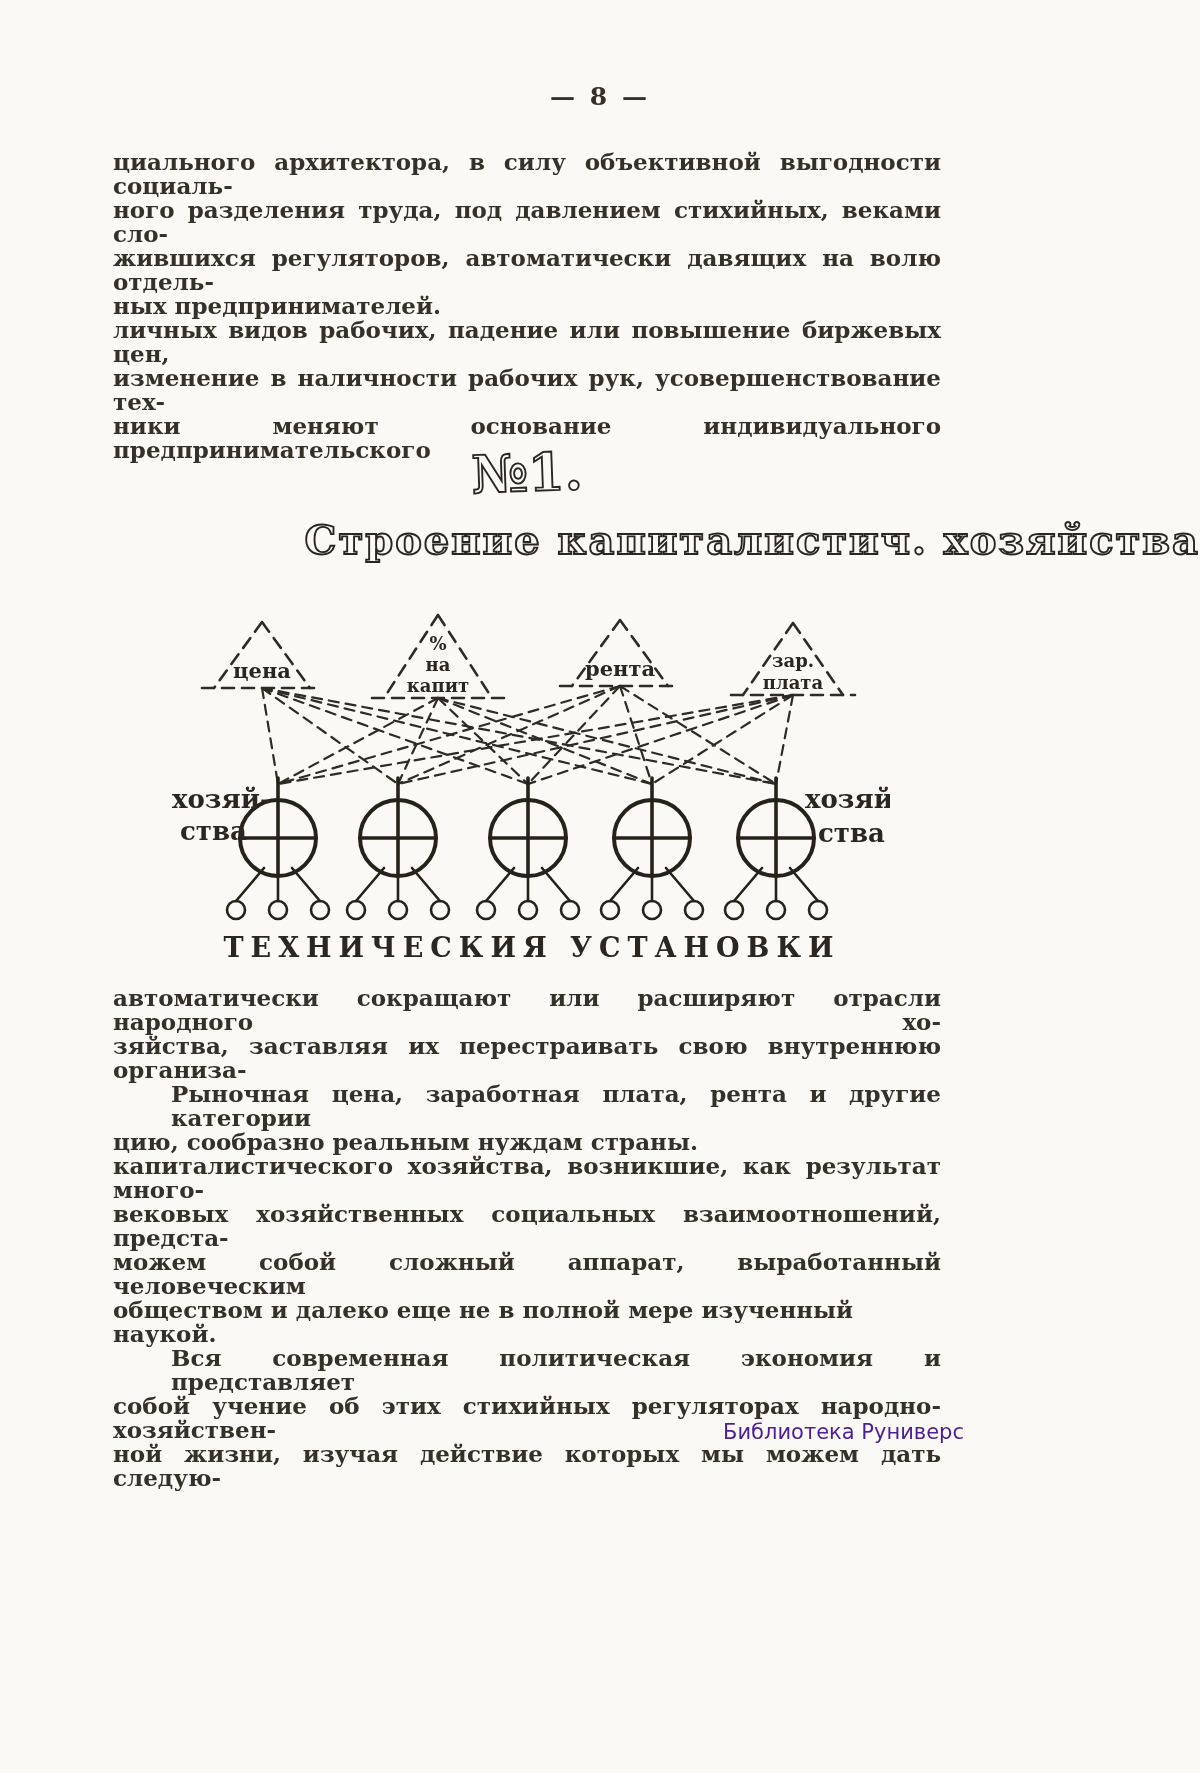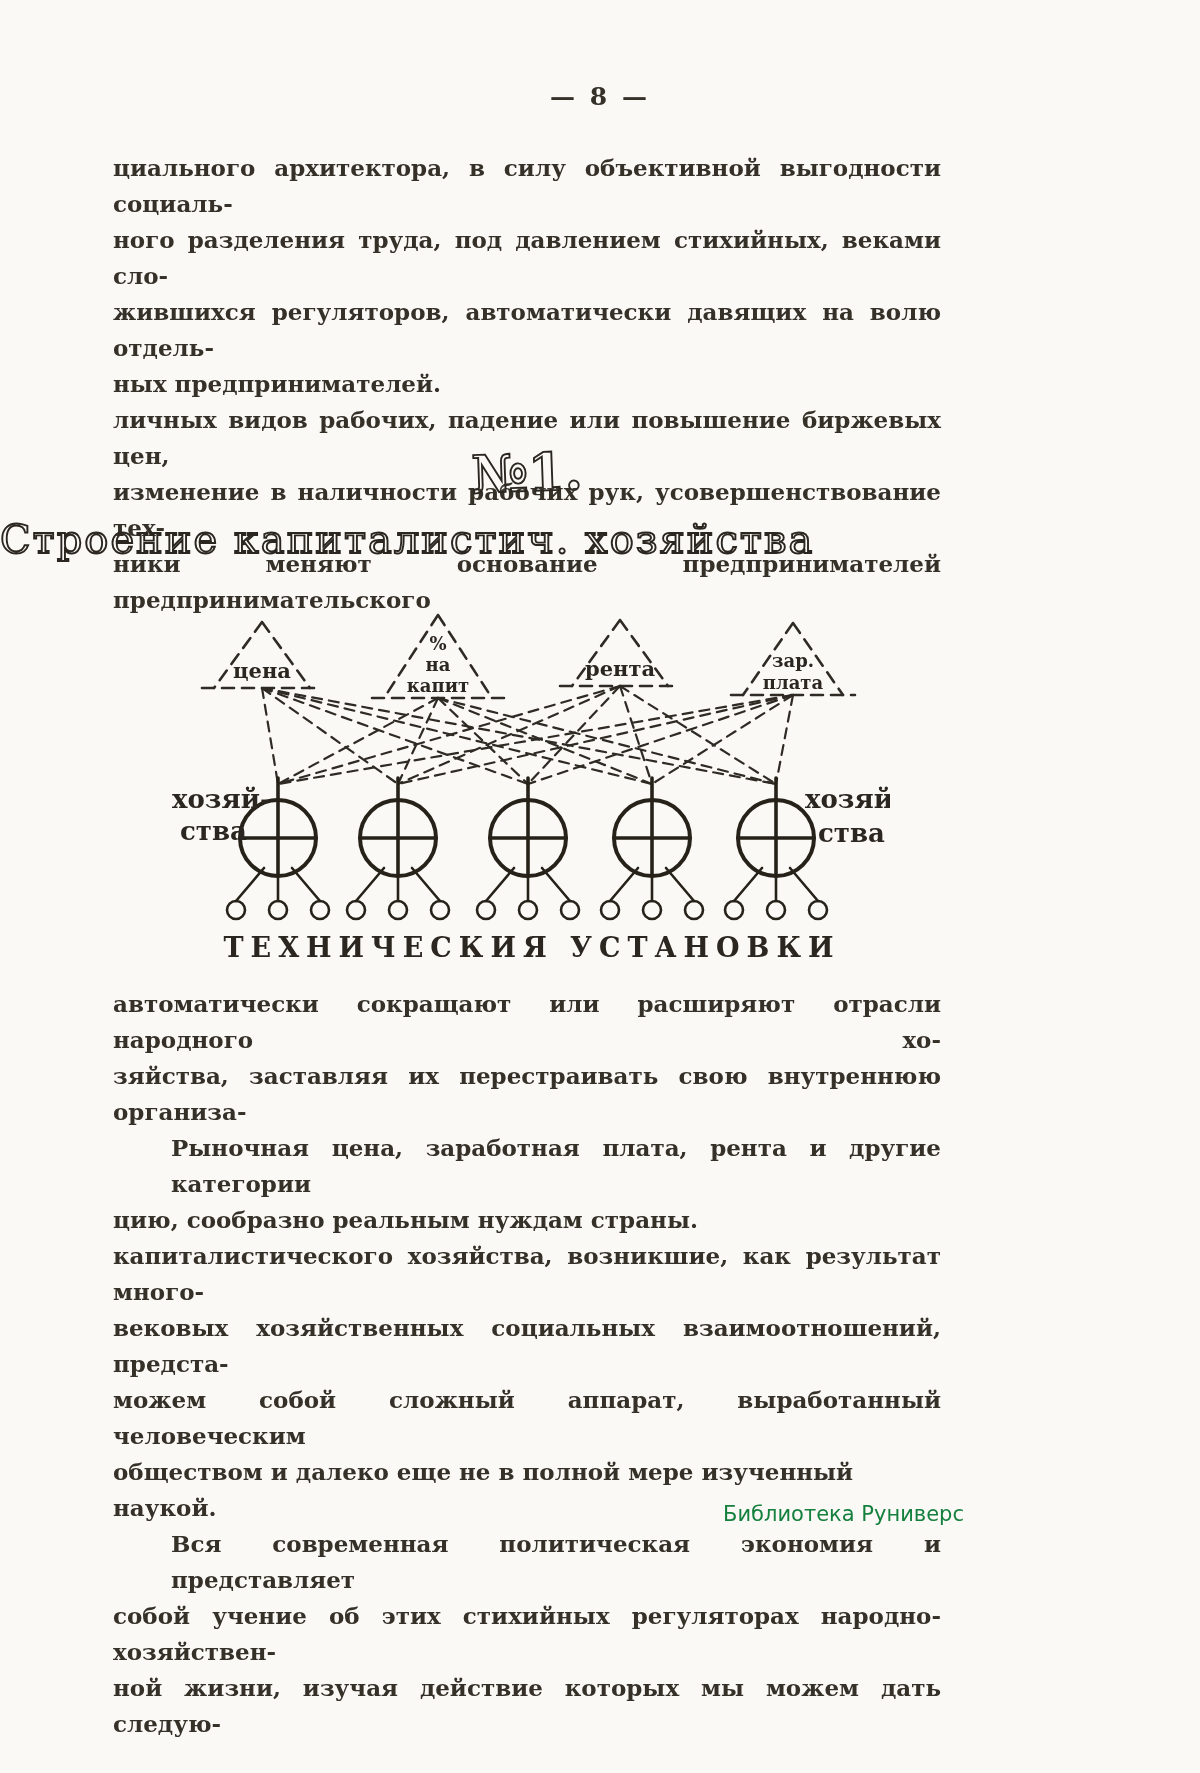--- a/index.html
+++ b/index.html
@@ -8,43 +8,43 @@
     position:relative; width:1200px; height:1773px; margin:0 auto;
     background:#faf9f6; overflow:hidden;
     font-family:"DejaVu Serif", serif; color:#353028;
   }
   .pagenum {
     position:absolute; top:82px; left:0; width:100%;
     text-align:center; font-size:25px; font-weight:bold; letter-spacing:3px;
   }
   .tb {
     position:absolute; left:113px; width:828px;
-    font-weight:bold; font-size:23px; line-height:36px;
+    font-weight:bold; font-size:23px; line-height:24px;
   }
   .tb-top { top:150px; }
   .tb-bottom { top:986px; }
   .line { text-align:left; }
   .line.j { text-align:justify; text-align-last:justify; }
   .line.ind { padding-left:58px; }
   .fig-num {
     position:absolute; top:442px; left:113px; width:828px; text-align:center;
     font-size:52px; font-weight:bold; transform:rotate(-2deg);
   }
   .fig-title {
-    position:absolute; top:516px; left:0; width:100%; text-align:left;
-    font-size:40px; font-weight:normal; letter-spacing:2px;
+    position:absolute; top:516px; left:0; width:100%; text-align:right;
+    font-size:40px; font-weight:bold; letter-spacing:2px;
   }
   .hollow { color:#2c2620; }
   @supports (-webkit-text-stroke: 1px black) {
     .hollow { color:rgba(250,249,246,0.05); -webkit-text-stroke:1.9px #2c2620; }
   }
   .diagram { position:absolute; left:150px; top:610px; }
   .wm {
-    position:absolute; top:1502px; right:236px;
-    font-family:"DejaVu Sans", sans-serif; font-size:21px; color:#15803d;
+    position:absolute; top:1420px; right:236px;
+    font-family:"DejaVu Sans", sans-serif; font-size:21px; color:#4c1d95;
   }
   svg .dash { stroke:#2f2a24; stroke-width:2.2; stroke-dasharray:10 7; fill:none; stroke-linecap:round; }
   svg .tri  { stroke-width:2.6; stroke-dasharray:12 8; }
   svg .bold { stroke:#262219; stroke-width:3.6; stroke-linecap:round; }
   svg .ring { stroke:#262219; stroke-width:4; fill:none; }
   svg .leg  { stroke:#262219; stroke-width:2.6; stroke-linecap:round; }
   svg .small{ stroke:#262219; stroke-width:2.6; fill:none; }
   svg text  { font-family:"DejaVu Serif", serif; font-weight:bold; fill:#2c2620; }
   svg .tlabel  { font-size:21px; }
   svg .tlabel2 { font-size:18px; }
@@ -58,21 +58,21 @@
 
   <div class="pagenum">— 8 —</div>
 
   <div class="tb tb-top">
       <div class="line j">циального архитектора, в силу объективной выгодности социаль-</div>
       <div class="line j">ного разделения труда, под давлением стихийных, веками сло-</div>
       <div class="line j">жившихся регуляторов, автоматически давящих на волю отдель-</div>
       <div class="line">ных предпринимателей.</div>
       <div class="line j">личных видов рабочих, падение или повышение биржевых цен,</div>
       <div class="line j">изменение в наличности рабочих рук, усовершенствование тех-</div>
-      <div class="line j">ники меняют основание предпринимателей предпринимательского</div>
+      <div class="line j">ники меняют основание индивидуального предпринимательского</div>
     </div>
 
   <div class="fig-num hollow">№1.</div>
   <div class="fig-title hollow">Строение капиталистич. хозяйства</div>
 
   <svg class="diagram" id="diagram-svg" width="740" height="372" viewBox="0 0 740 372">
     <g id="geo">
         <path d="M 112 12 L 64 78 M 112 12 L 160 78" class="dash tri"></path>
         <line x1="52" y1="78" x2="172" y2="78" class="dash tri"></line>
         <line x1="112" y1="78" x2="128" y2="174" class="dash"></line>

